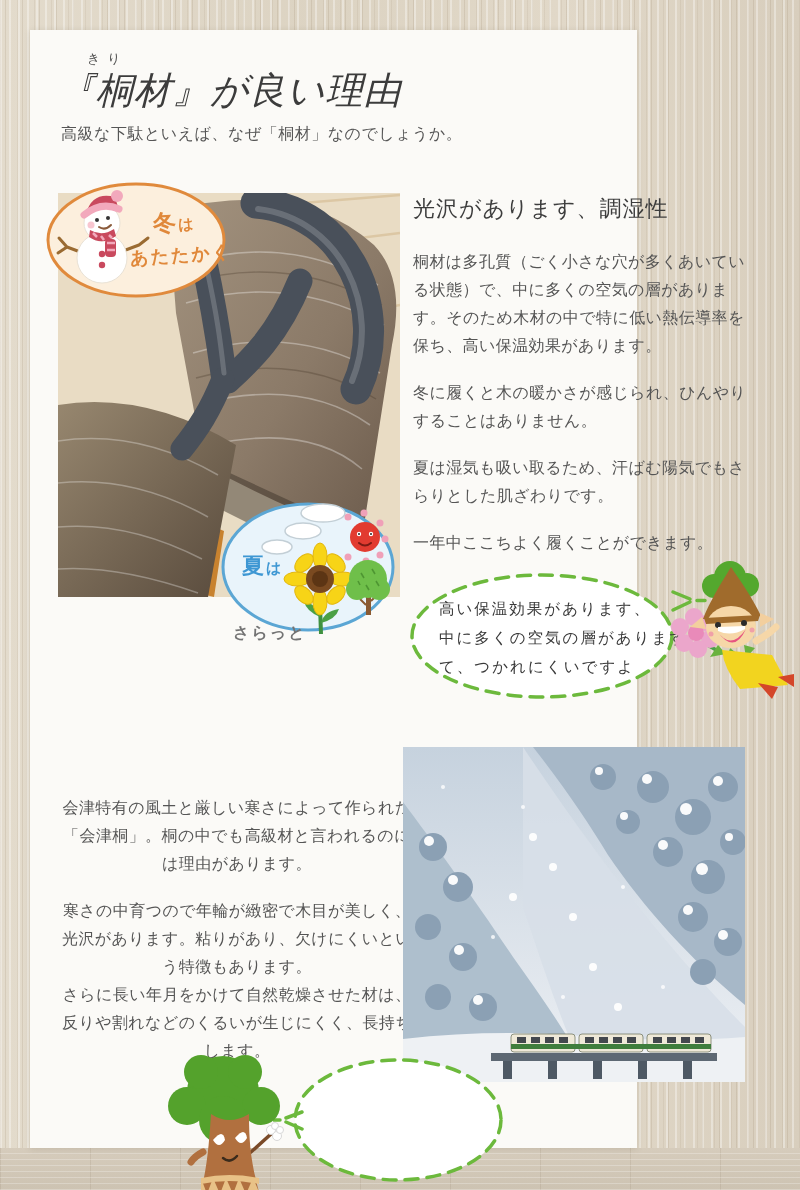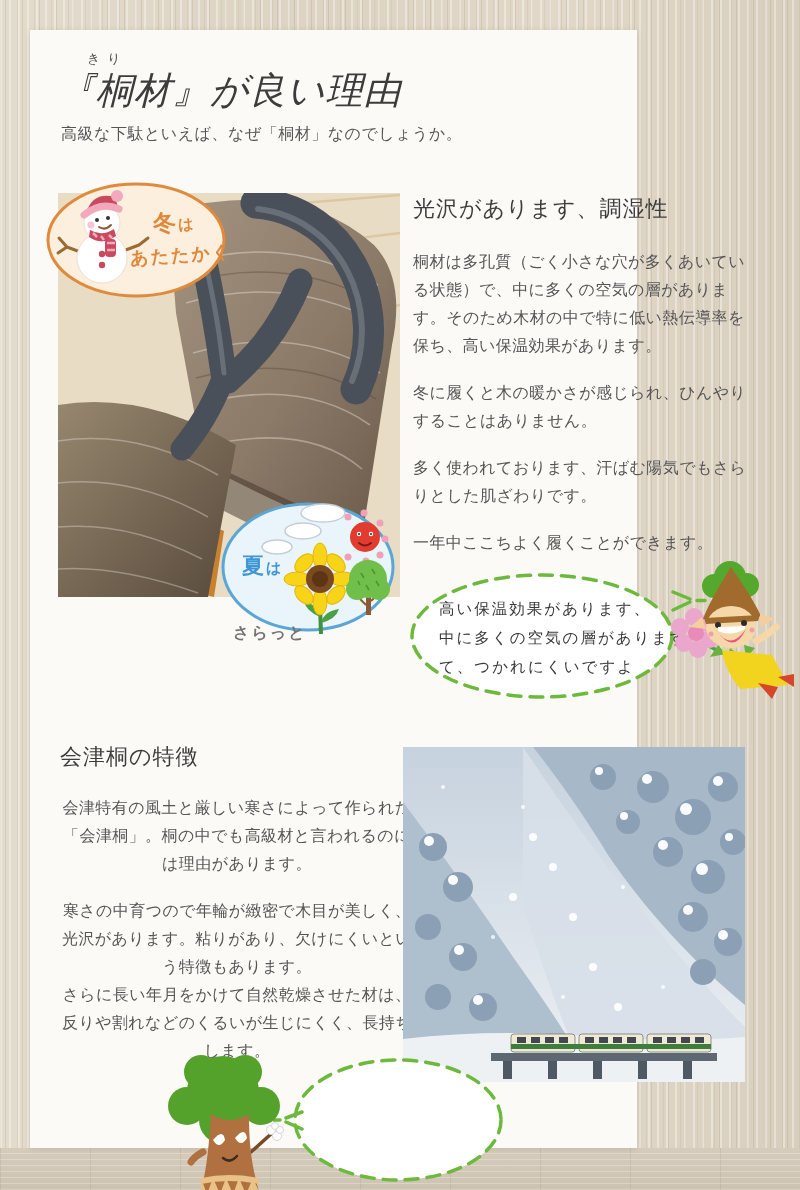--- a/index.html
+++ b/index.html
@@ -214,21 +214,21 @@
       </g>
     </svg>
     <div class="bline summer-l1"><span>夏</span><span class="small">は</span></div>
     <div class="bline summer-l2">さらっと</div>
   </div>
 
   <div class="abs col-right">
     <h2>光沢があります、調湿性</h2>
     <p class="para">桐材は多孔質（ごく小さな穴が多くあいている状態）で、中に多くの空気の層があります。そのため木材の中で特に低い熱伝導率を保ち、高い保温効果があります。</p>
     <p class="para">冬に履くと木の暖かさが感じられ、ひんやりすることはありません。</p>
-    <p class="para">多く使われております、汗ばむ陽気でもさらりとした肌ざわりです。</p>
+    <p class="para">夏は湿気も吸い取るため、汗ばむ陽気でもさらりとした肌ざわりです。</p>
     <p class="para">一年中ここちよく履くことができます。</p>
   </div>
 
   <div class="abs bubble bubble1">
     <svg width="268" height="130" viewBox="0 0 268 130">
       <ellipse cx="134" cy="65" rx="130" ry="61" fill="#fff" stroke="#6cb93c" stroke-width="3.5" stroke-dasharray="13 9" stroke-linecap="round"></ellipse>
     </svg>
     <div class="btxt">
       <div>高い保温効果があります、</div>
       <div>中に多くの空気の層があります</div>
@@ -272,21 +272,20 @@
           <path d="M70 93 L66 106 L80 101 Z"></path>
           <path d="M84 90 L86 103 L95 93 Z"></path>
       </g>
       <path d="M96 86 Q108 80 116 72" stroke="#f6d7a8" stroke-width="7" fill="none" stroke-linecap="round"></path>
       <path d="M62 95 L112 100 L128 130 L80 134 Q64 114 62 95 Z" fill="#f2d41f"></path>
       <path d="M98 128 l14 16 l6 -12 Z" fill="#d4472a"></path>
       <path d="M118 122 l16 10 l0 -13 Z" fill="#d4472a"></path>
     </svg>
   </div>
 
-  <h2 class="abs sec2-heading">会津桐の特徴</h2>
   <div class="abs col-left2">
     <p class="para">会津特有の風土と厳しい寒さによって作られた「会津桐」。桐の中でも高級材と言われるのには理由があります。</p>
     <p class="para tight">寒さの中育つので年輪が緻密で木目が美しく、光沢があります。粘りがあり、欠けにくいという特徴もあります。</p>
     <p class="para tight">さらに長い年月をかけて自然乾燥させた材は、反りや割れなどのくるいが生じにくく、長持ちします。</p>
   </div>
 
   <div class="abs snow-photo">
     <svg width="342" height="335" viewBox="0 0 342 335">
       <defs>
         <linearGradient id="sky" x1="0" y1="0" x2="0" y2="1">

